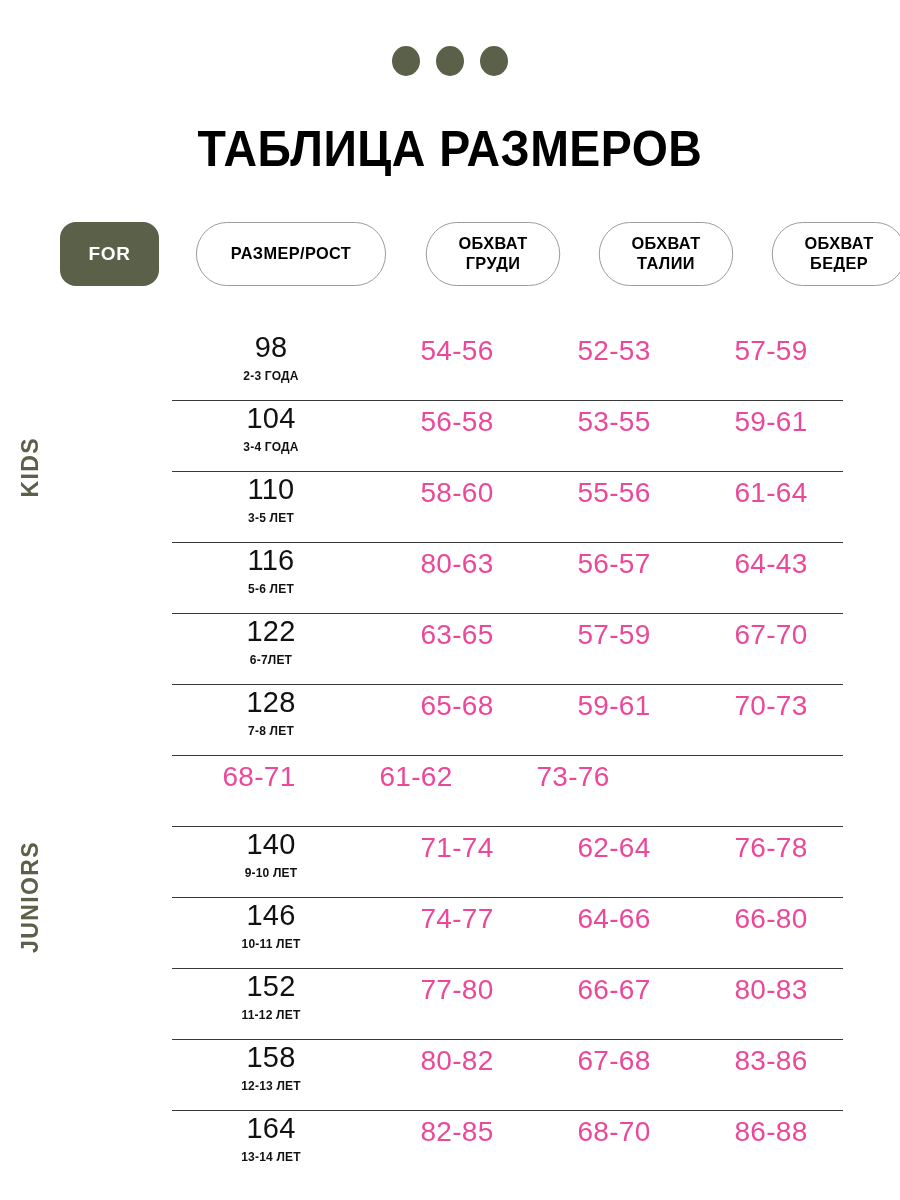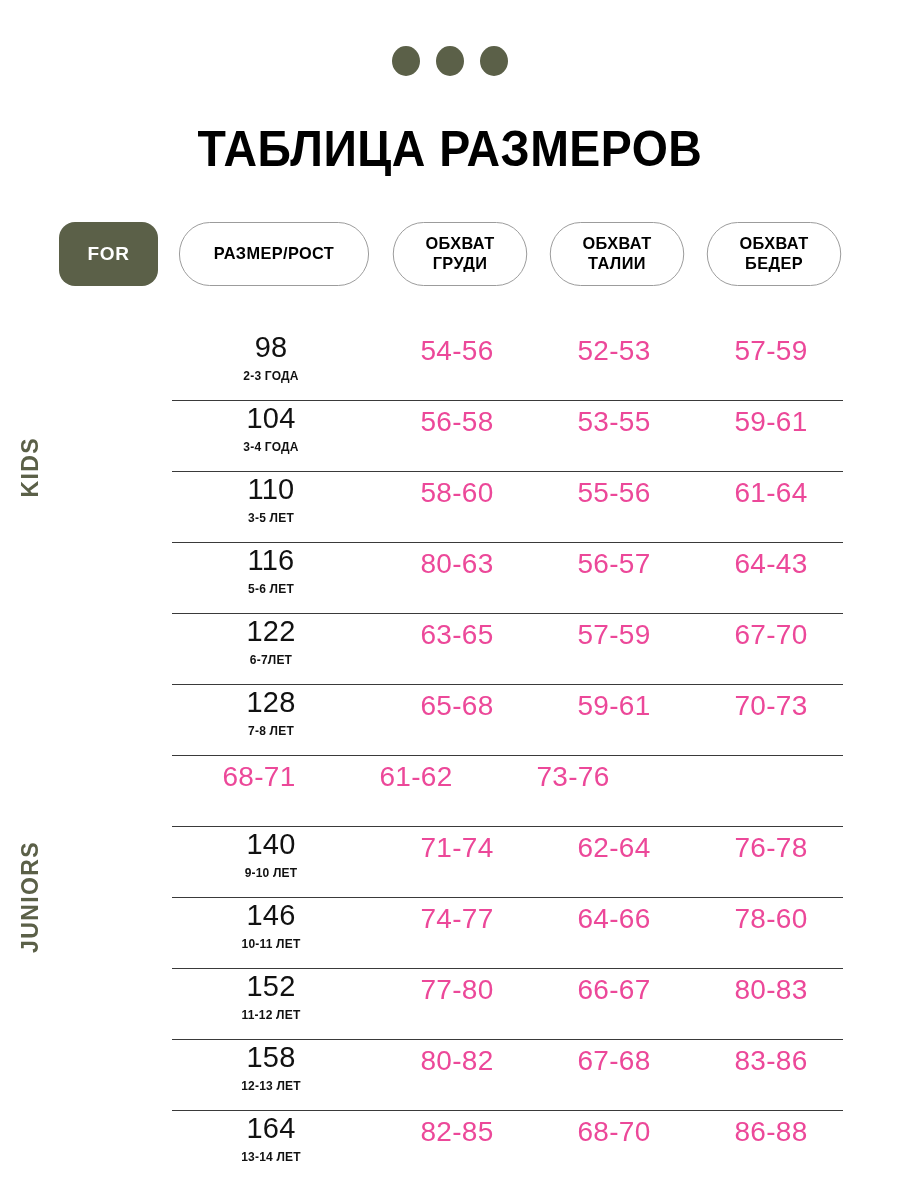--- a/index.html
+++ b/index.html
@@ -49,23 +49,22 @@
     position: relative;
     margin-top: 44px;
     padding-left: 60px;
     padding-right: 57px;
   }
 
   
   .header-row {
     display: flex;
     align-items: stretch;
-    gap: 17px;
+    gap: 33px;
     height: 64px;
-    justify-content: center;
   }
 
   .for-badge {
     width: 99px;
     border-radius: 16px;
     background: #5b6048;
     color: #ffffff;
     display: flex;
     align-items: center;
     justify-content: center;
@@ -289,21 +288,21 @@
       <div class="cell-measure m3">76-78</div>
     </div>
 
     <div class="row">
       <div class="cell-size">
         <div class="size-num">146</div>
         <div class="size-age">10-11 ЛЕТ</div>
       </div>
       <div class="cell-measure m1">74-77</div>
       <div class="cell-measure m2">64-66</div>
-      <div class="cell-measure m3">78-60</div>
+      <div class="cell-measure m3">66-80</div>
     </div>
 
     <div class="row">
       <div class="cell-size">
         <div class="size-num">152</div>
         <div class="size-age">11-12 ЛЕТ</div>
       </div>
       <div class="cell-measure m1">77-80</div>
       <div class="cell-measure m2">66-67</div>
       <div class="cell-measure m3">80-83</div>

